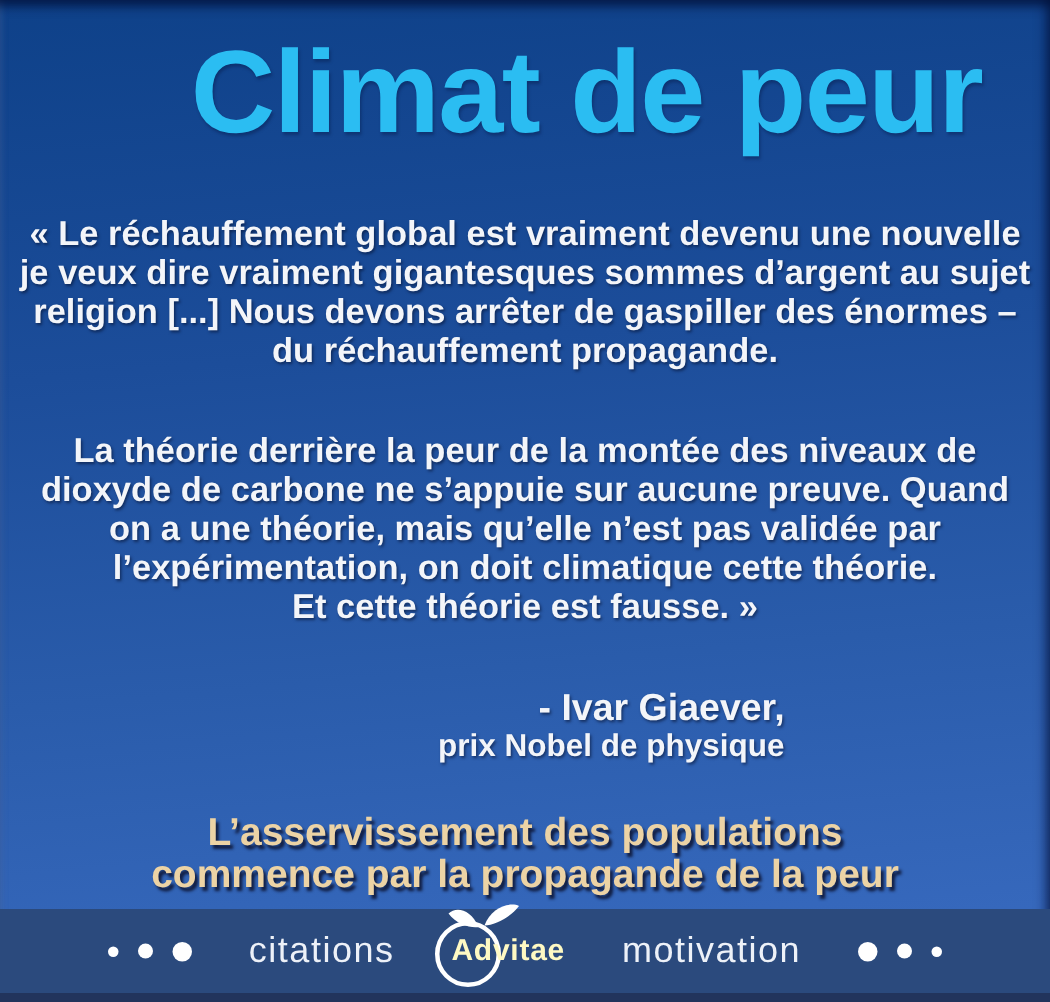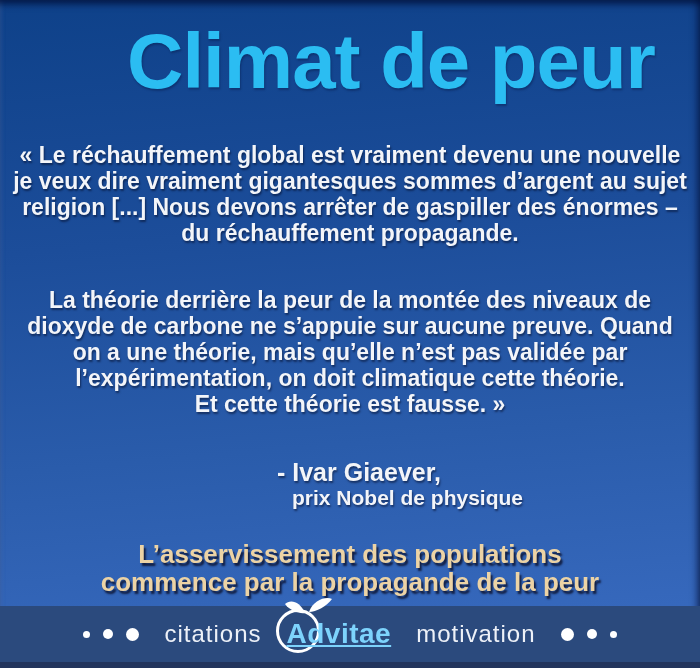--- a/index.html
+++ b/index.html
@@ -34,58 +34,57 @@
     font-size:23px;line-height:26px;font-weight:bold;
     color:var(--quote-text,#f3f5f9);
     text-shadow:1px 1.5px 2px rgba(4,12,40,.55);
   }
   .quote-p1{top:142px;}
   .quote-p2{top:287px;}
   .attribution{
     position:absolute;left:277px;top:459px;
     color:var(--quote-text,#f3f5f9);
     text-shadow:1px 1.5px 2px rgba(4,12,40,.55);
-    font-weight:bold;text-align:left;
+    font-weight:bold;text-align:right;
   }
   .attribution .name{font-size:25px;line-height:26px;}
   .attribution .role{font-size:21px;line-height:24px;margin-left:15px;margin-top:1px;}
   .tagline{
     position:absolute;top:540px;left:0;width:700px;
     text-align:center;
     font-size:26px;line-height:28px;font-weight:bold;
     color:var(--tagline-text,#ecd3a5);
     text-shadow:2px 3px 2px rgba(12,18,46,.85);
   }
   .footer{
     position:absolute;left:0;bottom:0;width:700px;height:62px;
     background:var(--footer-bar,#2b4a7d);
     border-bottom:6px solid #22345c;
     box-sizing:border-box;
     display:flex;align-items:center;justify-content:center;
-    gap:11px;
+    gap:24px;
     color:#edf1f8;
   }
   .footer-word{
     font-size:24px;letter-spacing:1px;font-weight:normal;
     color:#edf1f8;
   }
   .dots{display:flex;align-items:center;gap:13px;}
   .dot{background:#fff;border-radius:50%;display:inline-block;}
   .dot.s{width:7px;height:7px;}
   .dot.m{width:10px;height:10px;}
   .dot.l{width:13px;height:13px;}
   .dots-left{margin-right:14px;}
   .dots-right{margin-left:14px;}
   .advitae{
     position:relative;
-    font-size:28px;font-weight:bold;letter-spacing:.5px;
-    color:#7dd3fc;
+    font-size:20px;font-weight:bold;letter-spacing:.5px;
+    color:#fef9c3;
     padding:0 8px 0 8px;
     margin:0 6px;
-    text-decoration:underline;
   }
   .advitae-ring{
     position:absolute;left:-3px;top:-9px;
     width:44px;height:44px;
     border:3px solid #fff;border-radius:50%;
     box-sizing:border-box;
     pointer-events:none;
   }
   .advitae-leaves{
     position:absolute;left:4px;top:-22px;

